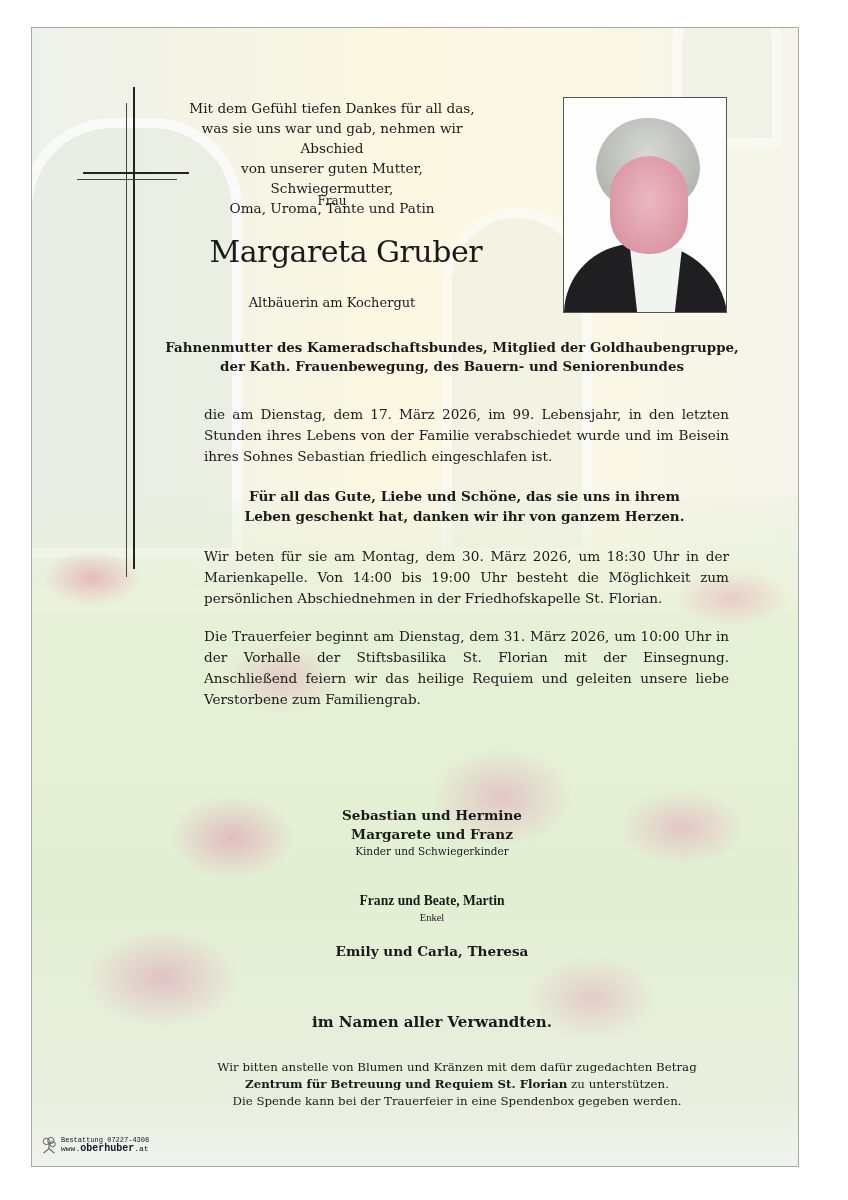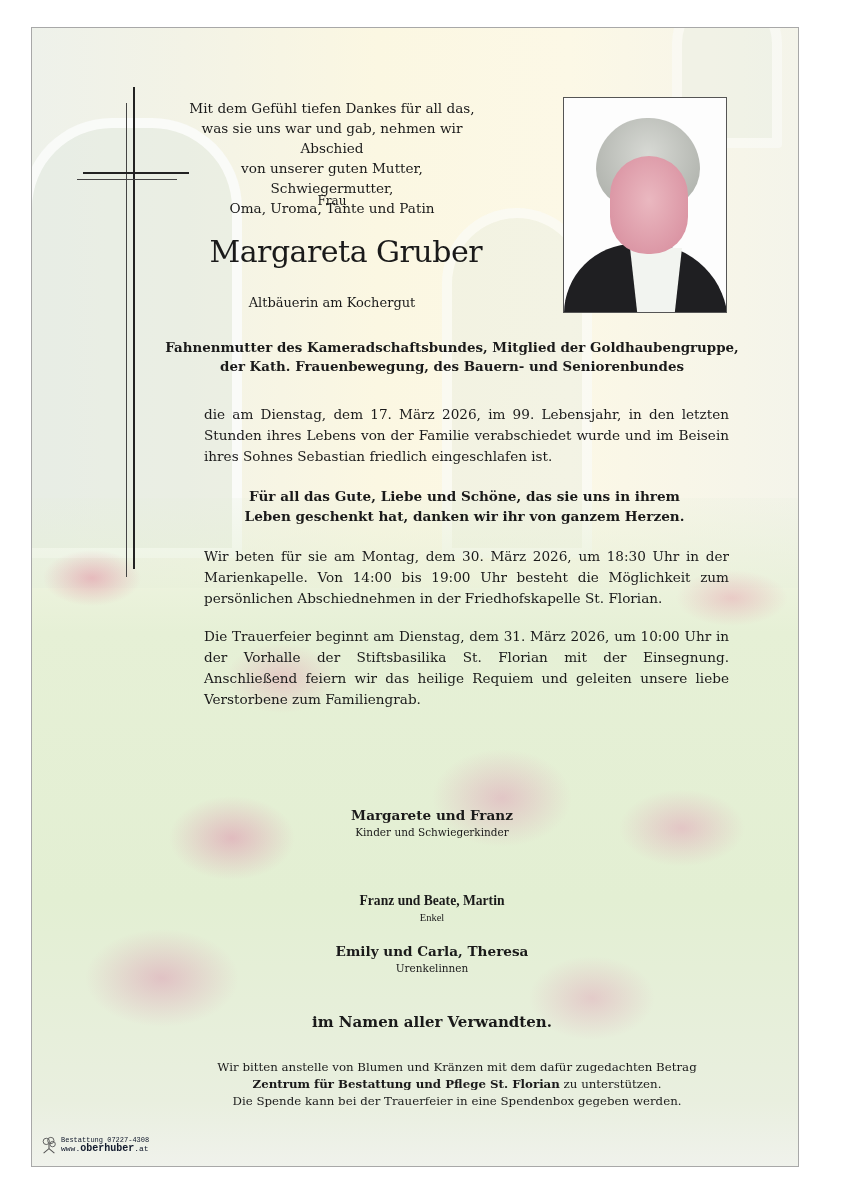--- a/index.html
+++ b/index.html
@@ -122,37 +122,37 @@
     <div class="thanks center">
       <div>Für all das Gute, Liebe und Schöne, das sie uns in ihrem</div>
       <div>Leben geschenkt hat, danken wir ihr von ganzem Herzen.</div>
     </div>
 
     <div class="para p2">Wir beten für sie am Montag, dem 30. März 2026, um 18:30 Uhr in der Marienkapelle. Von 14:00 bis 19:00 Uhr besteht die Möglichkeit zum persönlichen Abschiednehmen in der Friedhofskapelle St. Florian.</div>
     <div class="para p3">Die Trauerfeier beginnt am Dienstag, dem 31. März 2026, um 10:00 Uhr in der Vorhalle der Stiftsbasilika St. Florian mit der Einsegnung. Anschließend feiern wir das heilige Requiem und geleiten unsere liebe Verstorbene zum Familiengrab.</div>
 
 
     <div class="fam g1 center">
+      <div>Sebastian und Hermine</div>
       <div>Margarete und Franz</div>
       <span class="rel">Kinder und Schwiegerkinder</span>
     </div>
     <div class="fam g2 center">
       <div>Franz und Beate, Martin</div>
       <span class="rel">Enkel</span>
     </div>
     <div class="fam g3 center">
       <div>Emily und Carla, Theresa</div>
-      <span class="rel">Urenkelinnen</span>
     </div>
 
     <div class="closing center">im Namen aller Verwandten.</div>
 
     <div class="donation center">
       <div>Wir bitten anstelle von Blumen und Kränzen mit dem dafür zugedachten Betrag</div>
-      <div><b>Zentrum für Bestattung und Pflege St. Florian</b><span> zu unterstützen.</span></div>
+      <div><b>Zentrum für Betreuung und Requiem St. Florian</b><span> zu unterstützen.</span></div>
       <div>Die Spende kann bei der Trauerfeier in eine Spendenbox gegeben werden.</div>
     </div>
 
     <div class="logo">
       <svg viewBox="0 0 20 20">
         <circle cx="7" cy="6" r="3.5" fill="none" stroke="#555" stroke-width="1"></circle>
         <circle cx="12" cy="5" r="3.5" fill="none" stroke="#555" stroke-width="1"></circle>
         <circle cx="14" cy="9" r="3" fill="none" stroke="#555" stroke-width="1"></circle>
         <path d="M10 9 L10 14 L4 19 M10 14 L16 19" stroke="#555" stroke-width="1.2" fill="none"></path>
       </svg>

